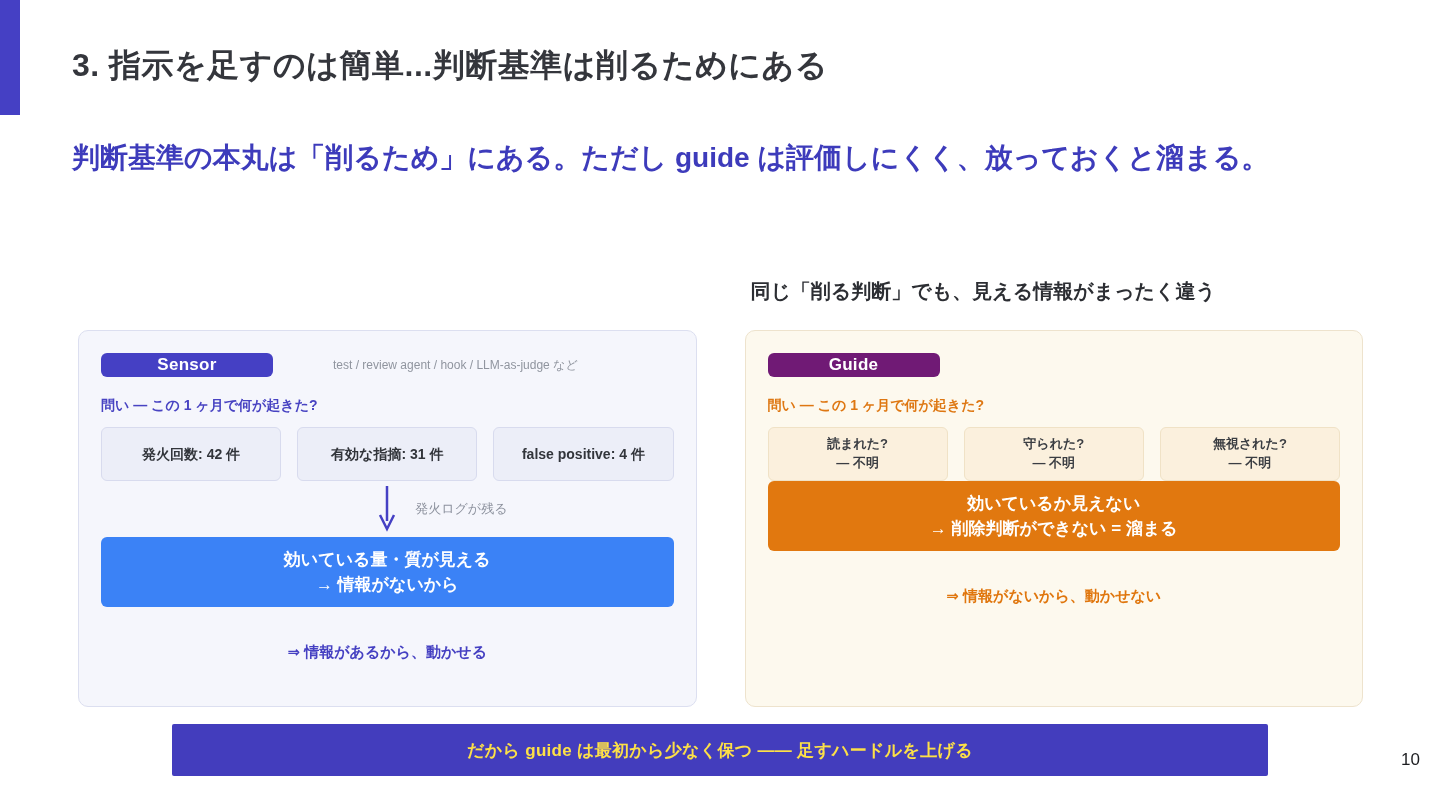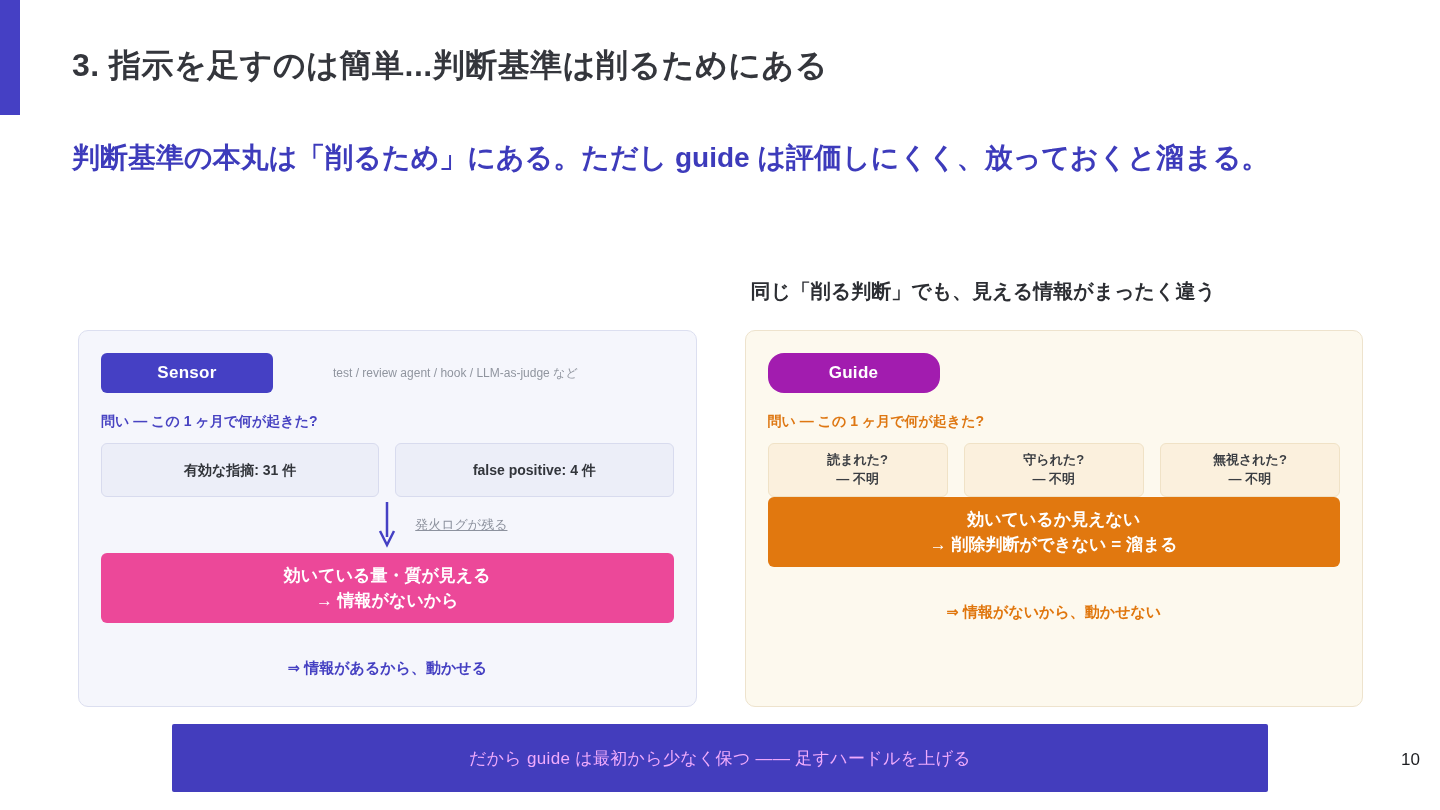--- a/index.html
+++ b/index.html
@@ -48,28 +48,28 @@
     border-radius: 10px;
     box-sizing: border-box;
     padding: 22px;
     position: relative;
   }
   .panel-sensor { background: #f5f6fc; border: 1px solid #dcdff0; }
   .panel-guide  { background: #fdf9ee; border: 1px solid #eee3cd; }
 
   .panel-header { display: flex; align-items: center; gap: 24px; }
   .badge {
-    width: 172px; height: 40px;
+    width: 172px; height: 24px;
     border-radius: 6px;
     display: flex; align-items: center; justify-content: center;
     color: #ffffff; font-size: 17px; font-weight: bold;
     letter-spacing: 0.3px;
   }
   .badge-sensor { background: #4540c4; }
-  .badge-guide  { background: #a21caf; border-radius: 16px; }
+  .badge-guide  { background: #701a75; }
   .caption { font-size: 12px; margin-left: 36px; }
   .caption-sensor { color: #90959f; }
   .caption-guide  { color: #a3804a; }
 
   .question { margin-top: 20px; font-size: 14px; font-weight: bold; }
   .q-sensor { color: #4843c2; }
   .q-guide  { color: #de7712; }
 
   .metrics { margin-top: 12px; display: flex; gap: 16px; }
   .metric {
@@ -86,49 +86,49 @@
   .arrow-row { height: 56px; position: relative; }
   .arrow-svg {
     position: absolute; left: 50%; top: 3px;
     transform: translateX(-50%);
   }
   .arrow-label {
     position: absolute; left: calc(50% + 28px); top: 50%;
     transform: translateY(-50%);
     font-size: 13px;
   }
-  .label-sensor { color: #8d929e; text-decoration: underline; }
+  .label-sensor { color: #8d929e; }
   .label-guide  { color: #a3804a; }
 
   .outcome {
     height: 70px;
     border-radius: 6px;
     display: flex; flex-direction: column;
     align-items: center; justify-content: center;
     color: #ffffff; font-size: 17px; font-weight: bold;
     line-height: 1.5; text-align: center;
   }
-  .outcome-sensor { background: #ec4899; }
+  .outcome-sensor { background: #3b82f6; }
   .outcome-guide  { background: #e1780f; }
 
   .panel-footer {
     margin-top: 36px;
     text-align: center;
     font-size: 15px; font-weight: bold;
   }
   .footer-sensor { color: #4540c2; }
   .footer-guide  { color: #e0760d; }
 
   .banner {
     position: absolute; left: 172px; top: 724px;
-    width: 1096px; height: 68px;
+    width: 1096px; height: 52px;
     background: #433dbd;
     border-radius: 2px;
     display: flex; align-items: center; justify-content: center;
-    color: #f0abfc; font-size: 17px; font-weight: normal;
+    color: #fde047; font-size: 17px; font-weight: bold;
     letter-spacing: 0.3px;
   }
   .page-number {
     position: absolute; right: 20px; top: 750px;
     font-size: 17px; color: #1c1d20;
   }
 </style>
 </head>
 <body>
 
@@ -144,20 +144,21 @@
 
   <div class="panels">
 
     <section class="panel panel-sensor">
       <div class="panel-header">
         <div class="badge badge-sensor">Sensor</div>
         <div class="caption caption-sensor">test / review agent / hook / LLM-as-judge など</div>
       </div>
       <div class="question q-sensor">問い — この 1 ヶ月で何が起きた?</div>
       <div class="metrics">
+        <div class="metric metric-sensor">発火回数: 42 件</div>
         <div class="metric metric-sensor">有効な指摘: 31 件</div>
         <div class="metric metric-sensor">false positive: 4 件</div>
       </div>
       <div class="arrow-row">
         <svg class="arrow-svg" width="20" height="50" viewBox="0 0 20 50">
           <line x1="10" y1="2" x2="10" y2="37" stroke="#4540c4" stroke-width="2.5"></line>
           <polyline points="3,31 10,45 17,31" fill="none" stroke="#4540c4" stroke-width="2.5" stroke-linejoin="miter"></polyline>
         </svg>
         <span class="arrow-label label-sensor">発火ログが残る</span>
       </div>

